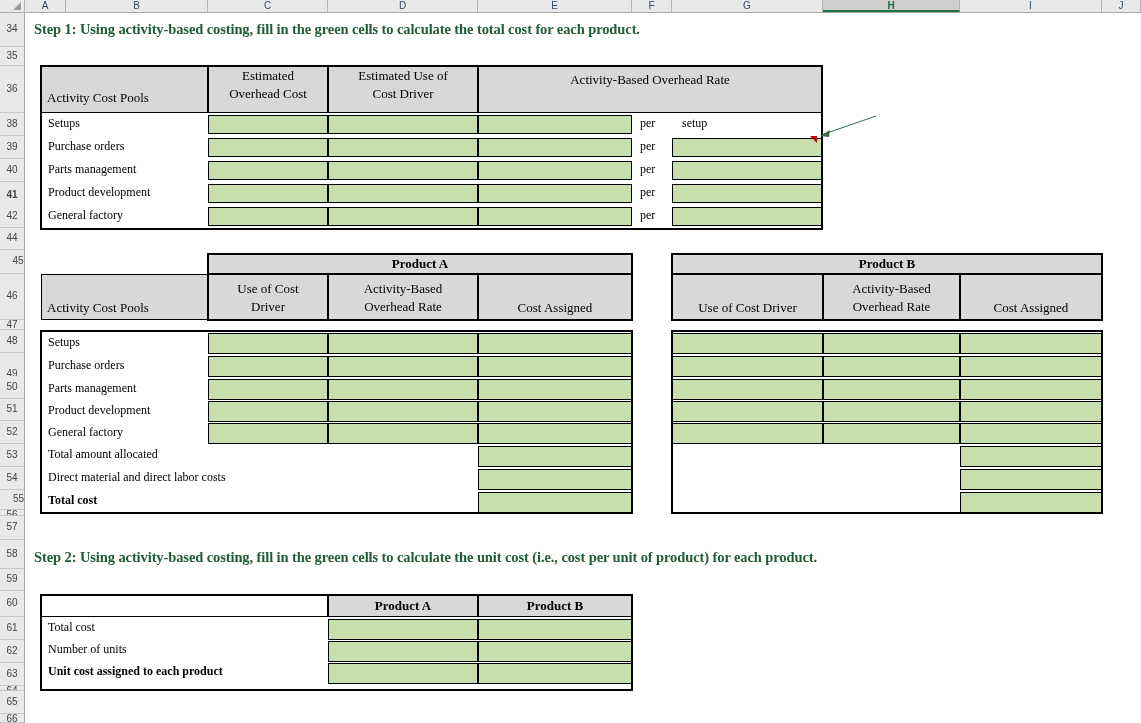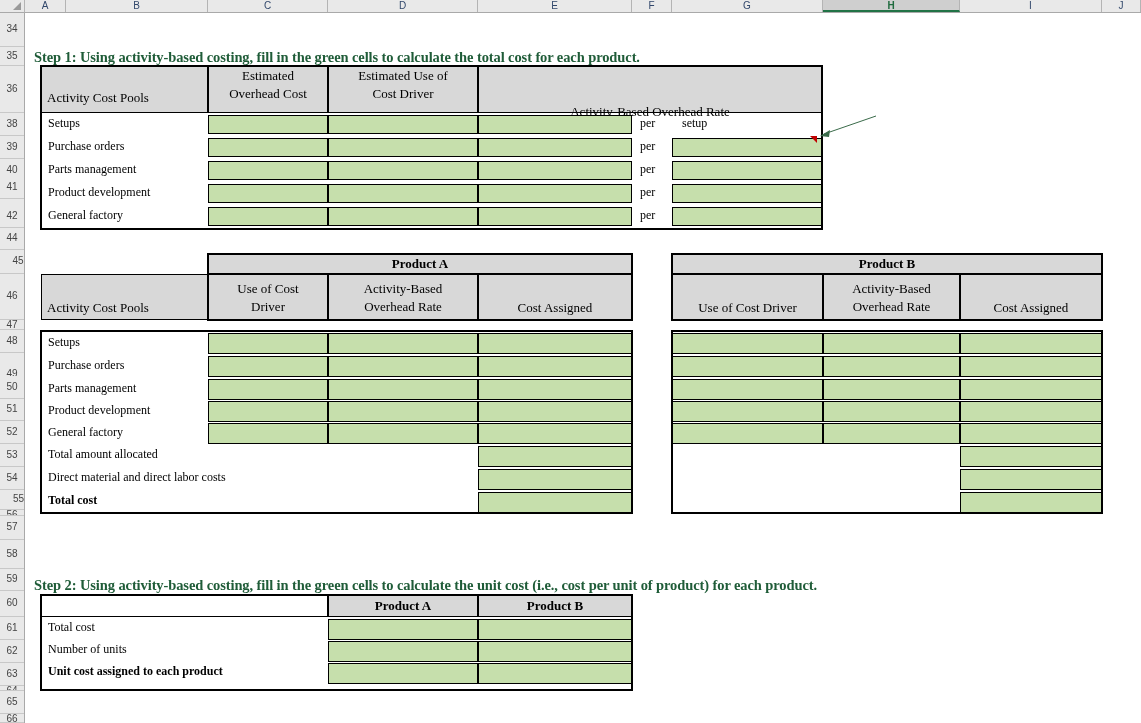--- a/index.html
+++ b/index.html
@@ -75,21 +75,20 @@
     position: absolute;
     font-family: "Liberation Serif", serif;
     color: #000000;
     white-space: nowrap;
   }
   .step-title {
     font-size: 14.5px;
     font-weight: bold;
     color: #1f5c38;
     letter-spacing: -0.1px;
-    margin-top: 28px;
   }
   .cell-label { font-size: 12px; }
   .cell-label.b { font-weight: bold; }
   .hdr-txt {
     position: absolute;
     font-size: 13px;
     text-align: center;
     line-height: 16px;
     color: #000;
     font-family: "Liberation Serif", serif;
@@ -145,21 +144,21 @@
   </div>
 
   <div class="row-gutter"></div>
   <div id="row-heads">
       <div class="row-head" style="top: 13px; height: 34px; line-height: 32px;">34</div>
       <div class="row-head" style="top: 47px; height: 19px; line-height: 17px;">35</div>
       <div class="row-head" style="top: 66px; height: 47px; line-height: 45px;">36</div>
       <div class="row-head" style="top: 113px; height: 23px; line-height: 21px;">38</div>
       <div class="row-head" style="top: 136px; height: 23px; line-height: 21px;">39</div>
       <div class="row-head" style="top: 159px; height: 23px; line-height: 21px;">40</div>
-      <div class="row-head" style="top: 176px; height: 23px; line-height: 21px;">41</div>
+      <div class="row-head" style="top: 184px; height: 23px; line-height: 21px; font-weight: bold;">41</div>
       <div class="row-head" style="top: 205px; height: 23px; line-height: 21px;">42</div>
       <div class="row-head" style="top: 228px; height: 22px; line-height: 20px;">44</div>
       <div class="row-head" style="top: 250px; height: 24px; line-height: 22px; padding-left: 12px;">45</div>
       <div class="row-head" style="top: 274px; height: 46px; line-height: 44px;">46</div>
       <div class="row-head" style="top: 320px; height: 10px; line-height: 10px;">47</div>
       <div class="row-head" style="top: 330px; height: 23px; line-height: 21px;">48</div>
       <div class="row-head" style="top: 363px; height: 23px; line-height: 21px;">49</div>
       <div class="row-head" style="top: 376px; height: 23px; line-height: 21px;">50</div>
       <div class="row-head" style="top: 399px; height: 22px; line-height: 20px;">51</div>
       <div class="row-head" style="top: 421px; height: 23px; line-height: 21px;">52</div>
@@ -184,21 +183,21 @@
   <div class="gray bd" style="left:41px;  top:66px; width:167px; height:47px;"></div>
   <div class="gray bd" style="left:208px; top:66px; width:120px; height:47px;"></div>
   <div class="gray bd" style="left:328px; top:66px; width:150px; height:47px;"></div>
   <div class="gray bd" style="left:478px; top:66px; width:344px; height:47px;"></div>
 
   <div class="hdr-txt" style="left:47px; top:90px; width:155px; text-align:left;">Activity Cost Pools</div>
   <div class="hdr-txt" style="left:208px; top:68px; width:120px;">Estimated</div>
   <div class="hdr-txt" style="left:208px; top:86px; width:120px;">Overhead Cost</div>
   <div class="hdr-txt" style="left:328px; top:68px; width:150px;">Estimated Use of</div>
   <div class="hdr-txt" style="left:328px; top:86px; width:150px;">Cost Driver</div>
-  <div class="hdr-txt" style="left:478px; top:104px; width:344px;">Activity-Based Overhead Rate</div>
+  <div class="hdr-txt" style="left:478px; top:72px; width:344px;">Activity-Based Overhead Rate</div>
 
   <div id="s1-rows">
       <div class="tx cell-label" style="left: 48px; top: 116px;">Setups</div>
       <div class="green bd" style="left: 208px; top: 115px; width: 120px; height: 19px;"></div>
       <div class="green bd" style="left: 328px; top: 115px; width: 150px; height: 19px;"></div>
       <div class="green bd" style="left: 478px; top: 115px; width: 154px; height: 19px;"></div>
       <div class="tx cell-label" style="left: 640px; top: 116px;">per</div>
       <div class="tx cell-label" style="left: 682px; top: 116px;">setup</div>
       <div class="tx cell-label" style="left: 48px; top: 139px;">Purchase orders</div>
       <div class="green bd" style="left: 208px; top: 138px; width: 120px; height: 19px;"></div>

